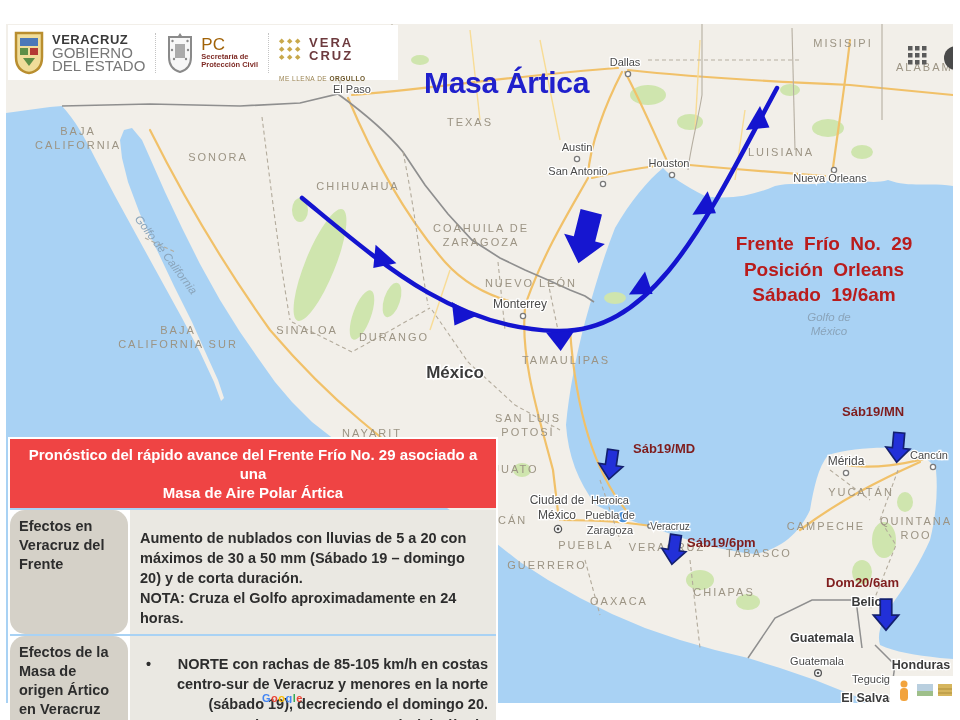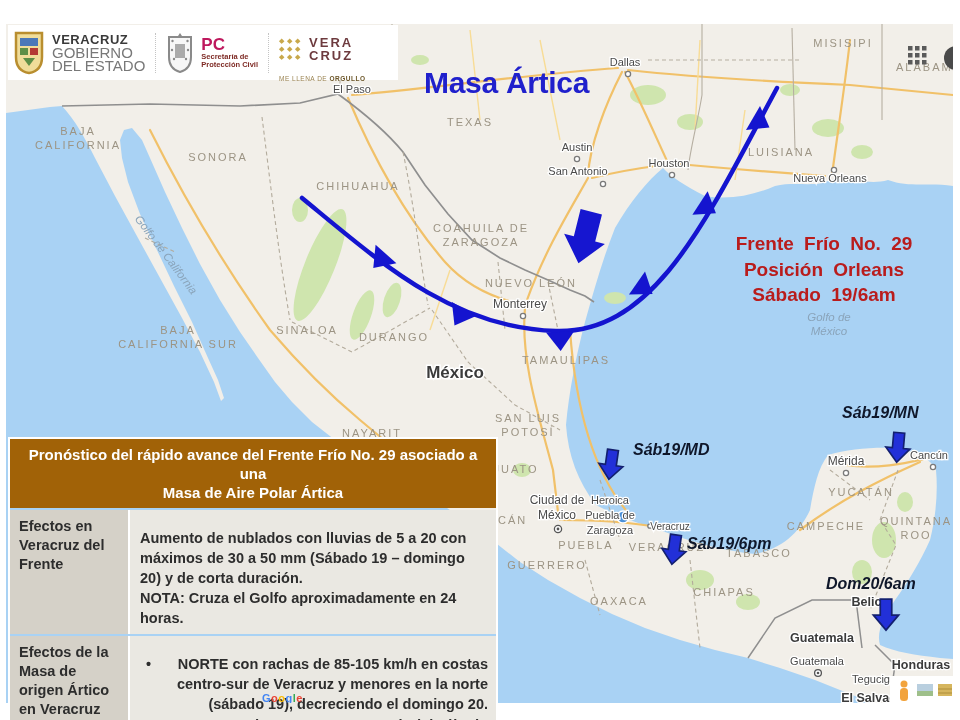--- a/index.html
+++ b/index.html
@@ -13,38 +13,38 @@
   .country{font-size:17px;font-weight:bold;fill:#3b3b3b;text-anchor:middle;paint-order:stroke;stroke:#fff;stroke-width:3px;}
   .countrysm{font-size:12.5px;font-weight:bold;fill:#3b3b3b;text-anchor:middle;paint-order:stroke;stroke:#fff;stroke-width:2.5px;}
   .waterlbl{font-size:11.5px;font-style:italic;fill:#8aa4ba;text-anchor:middle;}
   
   .ov{position:absolute;}
   #logobar{left:8px;top:25px;width:390px;height:55px;background:#fff;display:flex;align-items:center;}
   .lg{display:flex;align-items:center;height:100%;position:relative;}
   .sep{width:0;height:40px;border-left:1px dotted #c4c4c4;margin:0 10px;}
   .l1name{font-size:13px;font-weight:bold;color:#3a3a3a;letter-spacing:.5px;line-height:14px;}
   .l1sub{font-size:15px;color:#787878;line-height:12.5px;}
-  .pcbig{font-size:17px;font-weight:bold;color:#be185d;line-height:17px;}
+  .pcbig{font-size:17px;font-weight:normal;color:#a16207;line-height:17px;}
   .pcsub{font-size:7.5px;color:#7e2a24;line-height:8.5px;font-weight:bold;}
   .vcword{font-size:13px;font-weight:bold;color:#6d3a3e;letter-spacing:2px;line-height:13px;}
   .vctag{position:absolute;bottom:2px;left:0;white-space:nowrap;font-size:6.5px;color:#9b8452;letter-spacing:.5px;}
   .vctag b{color:#6b5527;}
   .diam{display:grid;grid-template-columns:repeat(3,8px);grid-auto-rows:8px;color:#c8a84b;font-size:7px;line-height:8px;margin-right:6px;}
   #title{left:424px;top:66px;font-size:30px;font-weight:bold;color:#2020cc;letter-spacing:-.3px;}
   #frontlabel{left:720px;top:231px;width:208px;text-align:center;font-size:19px;font-weight:bold;color:#b91c1c;line-height:25.5px;word-spacing:5px;}
-  .marker{font-size:16px;font-weight:bold;color:#0f172a;font-style:italic;}
+  .marker{font-size:13px;font-weight:bold;color:#7f1d1d;}
   #mk0{left:633px;top:441px;}
   #mk1{left:842px;top:404px;}
   #mk2{left:687px;top:511px;margin-top:24px;}
   #mk3{left:826px;top:575px;}
   
   #ftable{left:8px;top:437px;width:490px;border:2px solid #fff;box-sizing:border-box;font-weight:bold;color:#2d2d2d;}
-  #thead{background:#a16207;color:#fff;text-align:center;font-size:15px;line-height:19px;padding:6px 8px;}
+  #thead{background:#ef4444;color:#fff;text-align:center;font-size:15px;line-height:19px;padding:6px 8px;}
   .trow{display:grid;grid-template-columns:118px 1fr;gap:2px;background:#fff;margin-top:2px;}
-  .tlabel{background:#d5d1c8;padding:7px 4px 7px 9px;font-size:14.5px;line-height:19px;}
+  .tlabel{background:#d5d1c8;padding:7px 4px 7px 9px;font-size:14.5px;line-height:19px;border-radius:15px;}
   .tcontent{background:#eae8e2;padding:18px 8px 6px 10px;font-size:14.5px;line-height:20px;}
   .bullet{display:flex;margin-bottom:1px;}
   .bullet .b{flex:0 0 26px;text-align:left;padding-left:6px;}
   .bullet .t{flex:1;text-align:right;}
   
   #glogo{left:262px;top:692px;height:11px;overflow:hidden;font-size:11px;font-weight:bold;letter-spacing:.5px;}
   .gB{color:#4285f4}.gR{color:#ea4335}.gY{color:#fbbc05}.gG{color:#34a853}
 </style>
 </head>
 <body>

